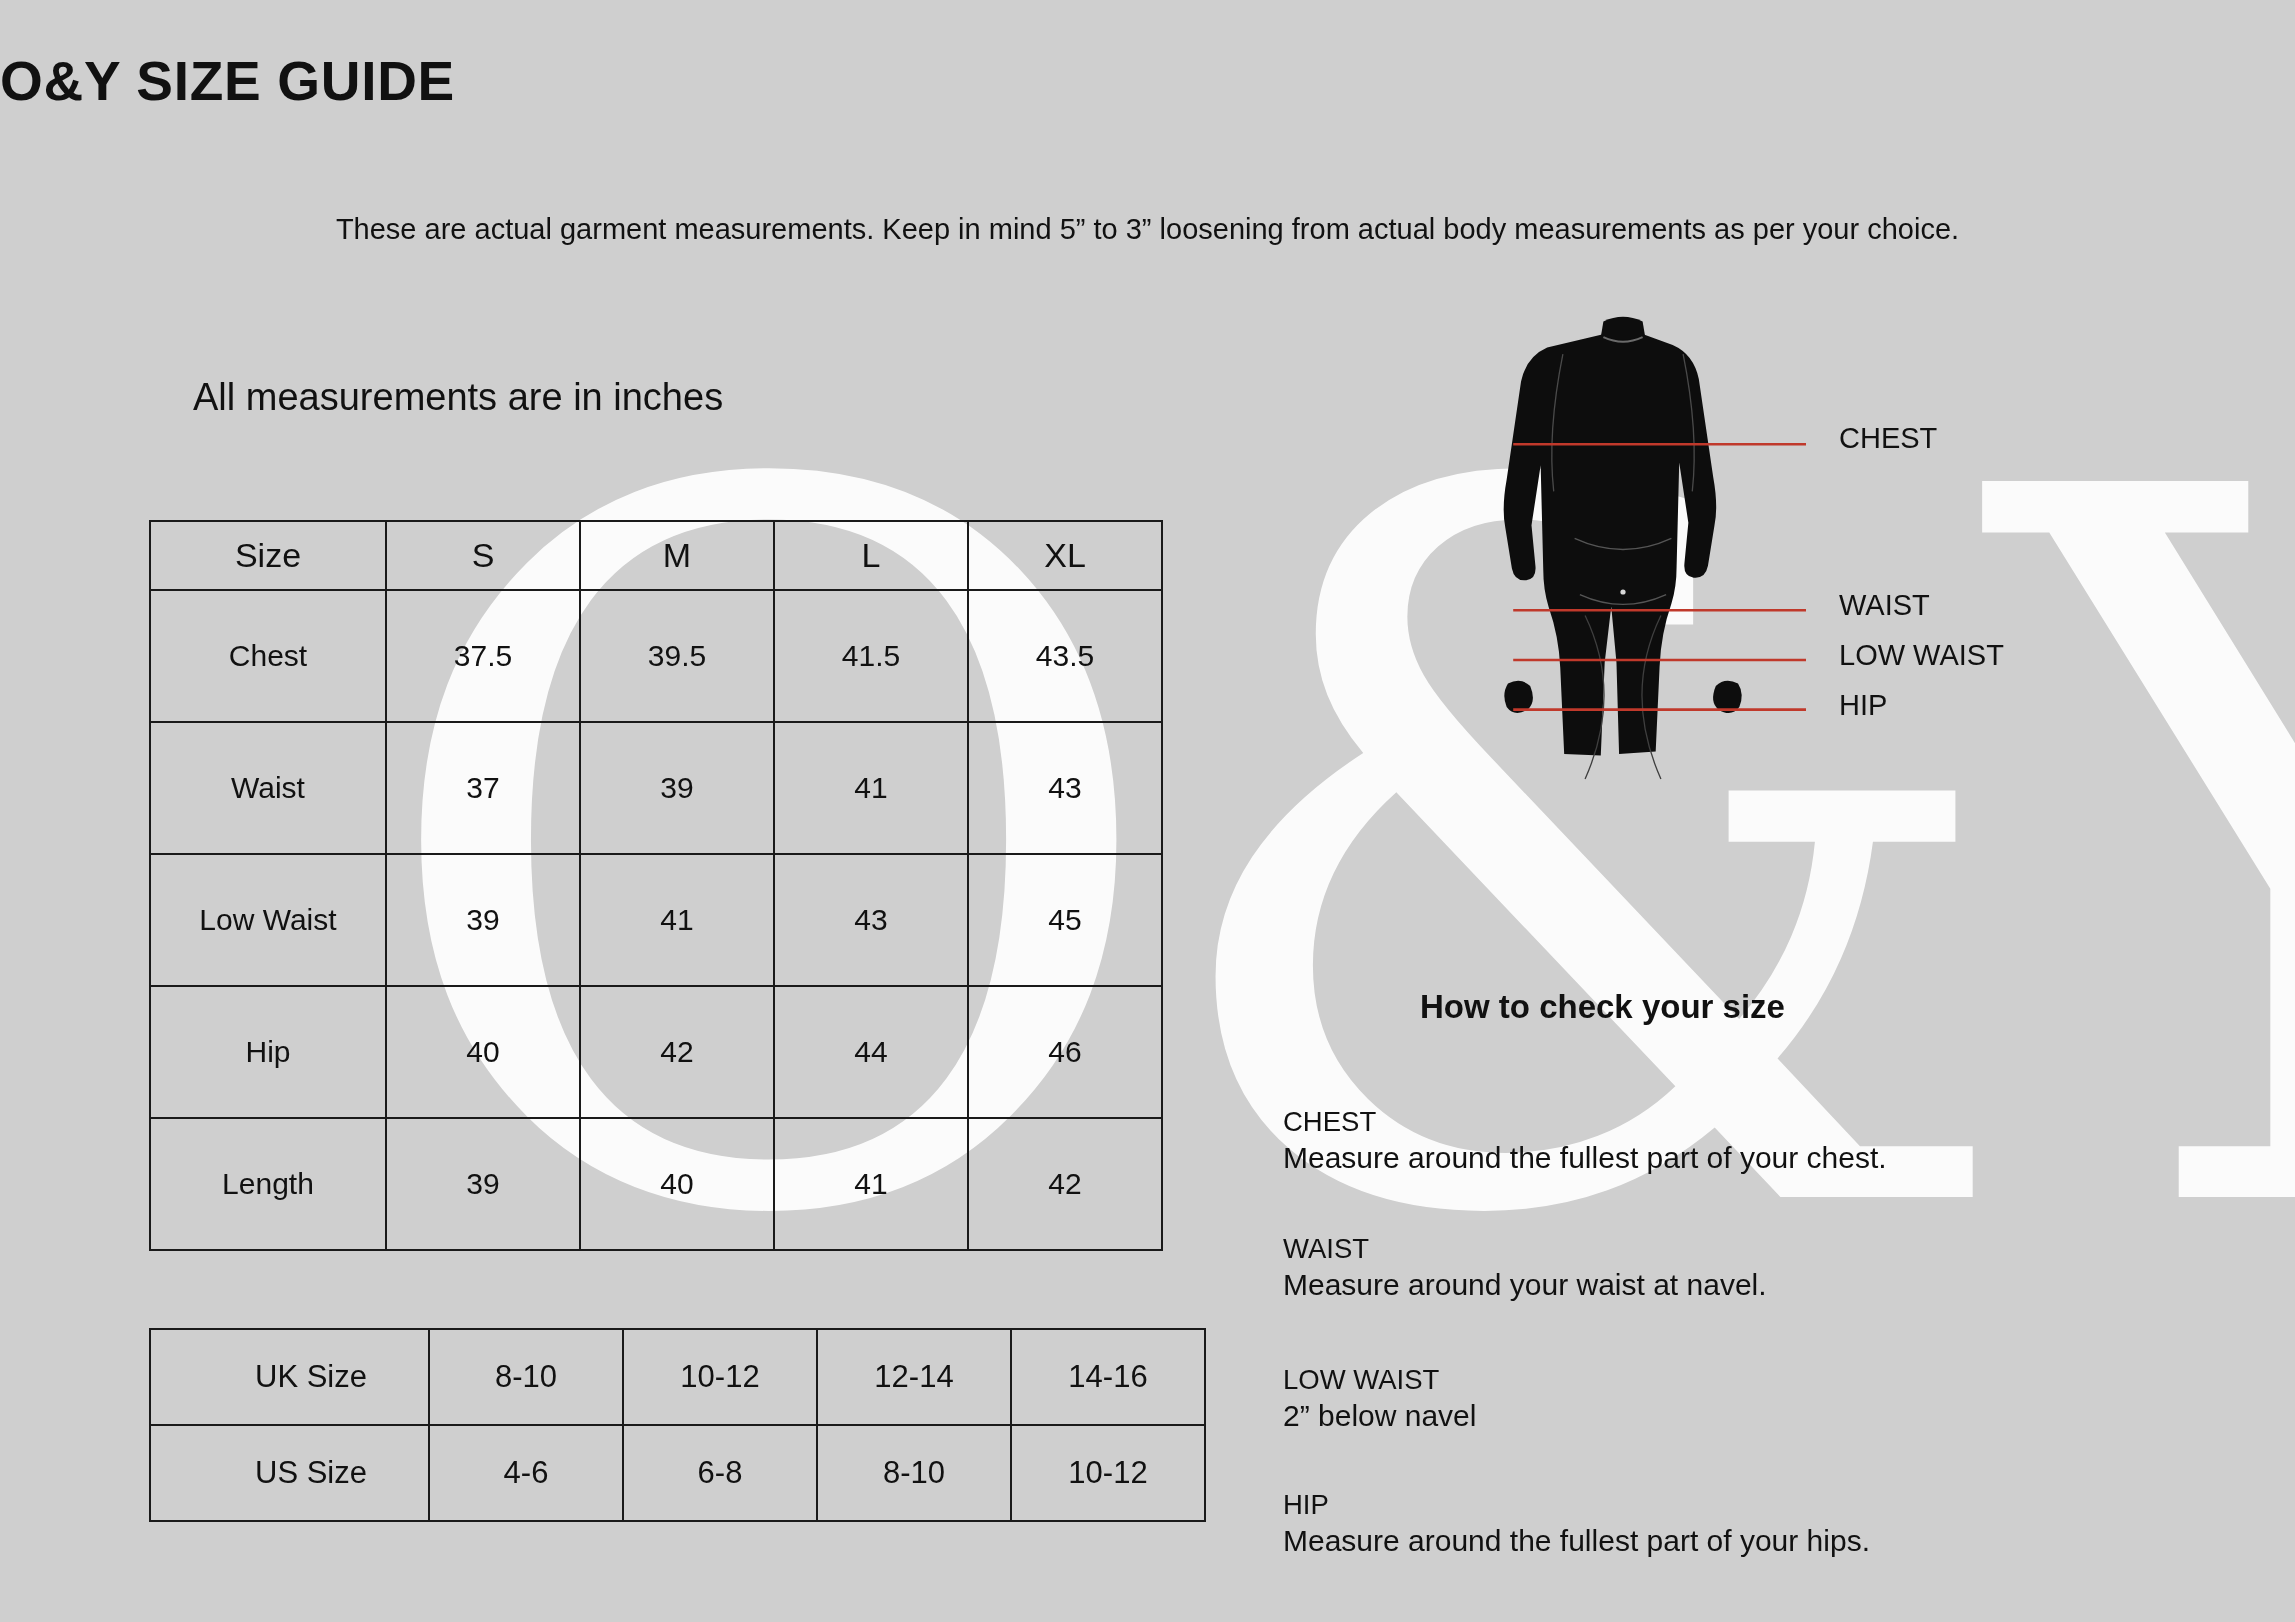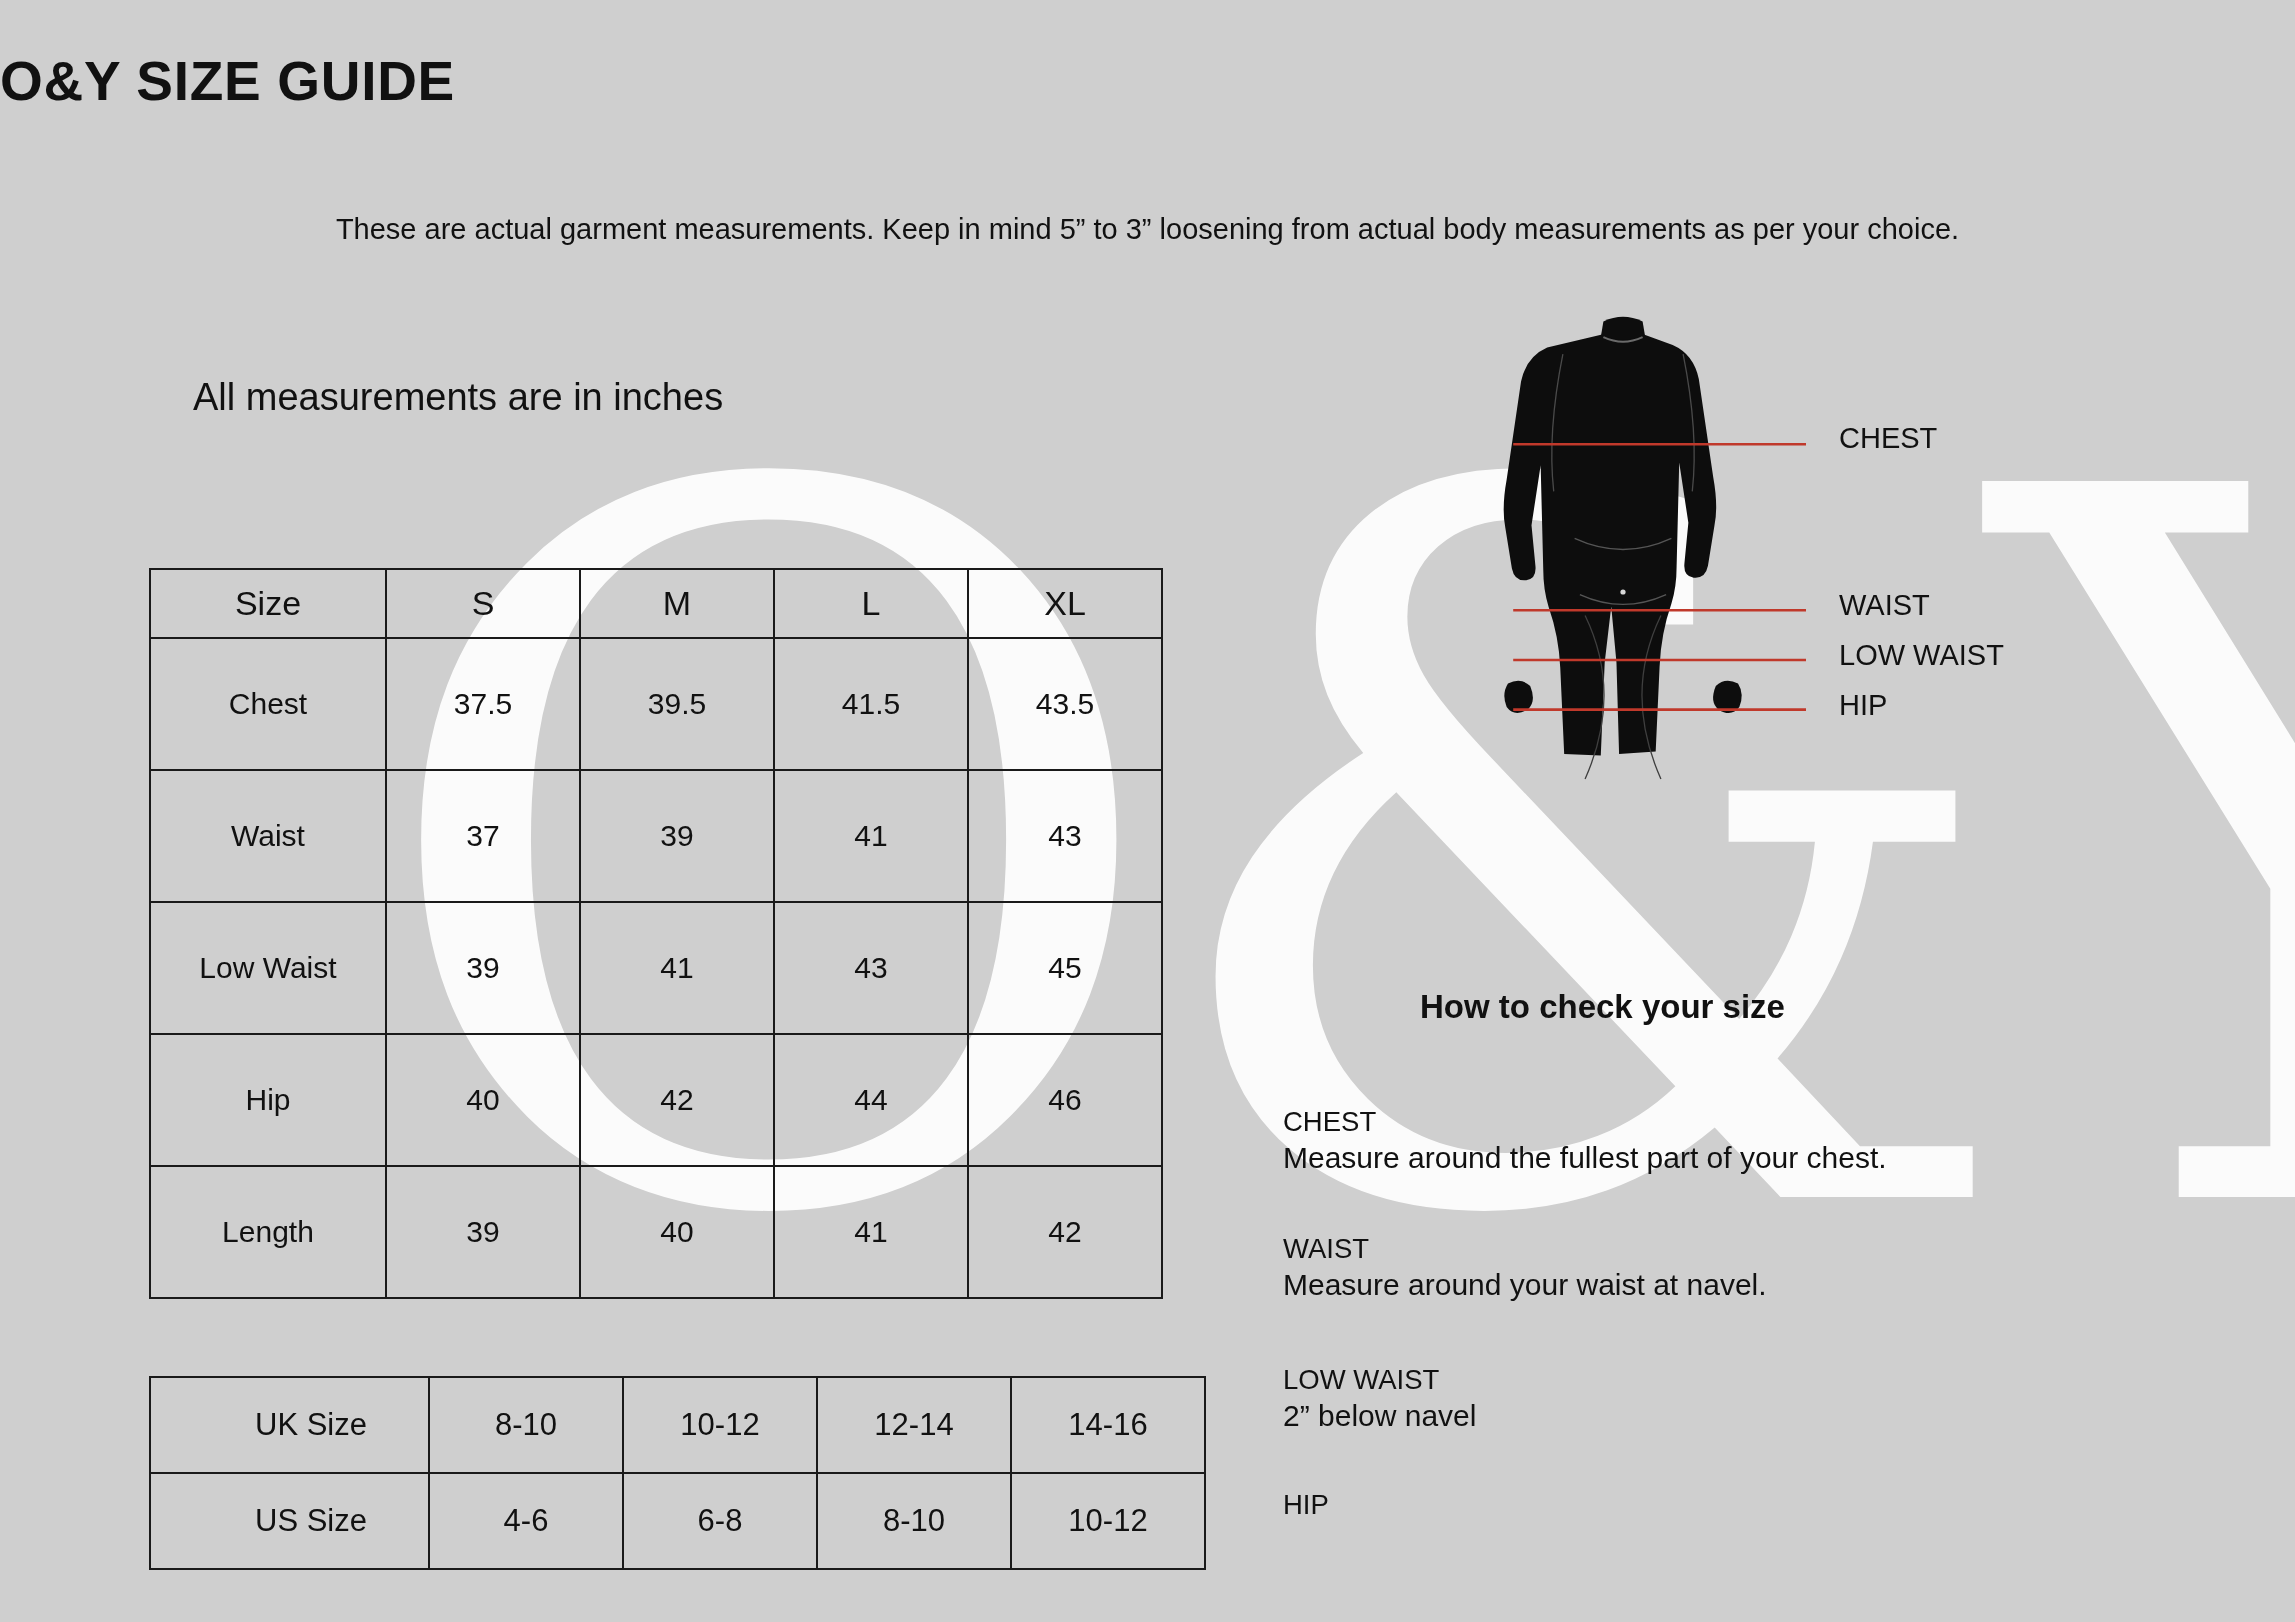--- a/index.html
+++ b/index.html
@@ -65,21 +65,20 @@
     top: 376px;
     font-size: 38px;
     z-index: 3;
   }
 
   table.grid {
     position: absolute;
     z-index: 3;
     border-collapse: collapse;
     background: transparent;
-    margin-top: 48px;
   }
   table.grid td {
     border: 2px solid #1a1a1a;
     text-align: center;
     vertical-align: middle;
     font-size: 30px;
     background: transparent;
   }
 
   
@@ -319,14 +318,15 @@
   <p class="d">Measure around your waist at navel.</p>
 </div>
 
 <div class="howto-block" id="howto-lowwaist">
   <p class="h">LOW WAIST</p>
   <p class="d">2” below navel</p>
 </div>
 
 <div class="howto-block" id="howto-hip">
   <p class="h">HIP</p>
+  <p class="d">Measure around the fullest part of your hips.</p>
 </div>
 
 
 </body></html>

